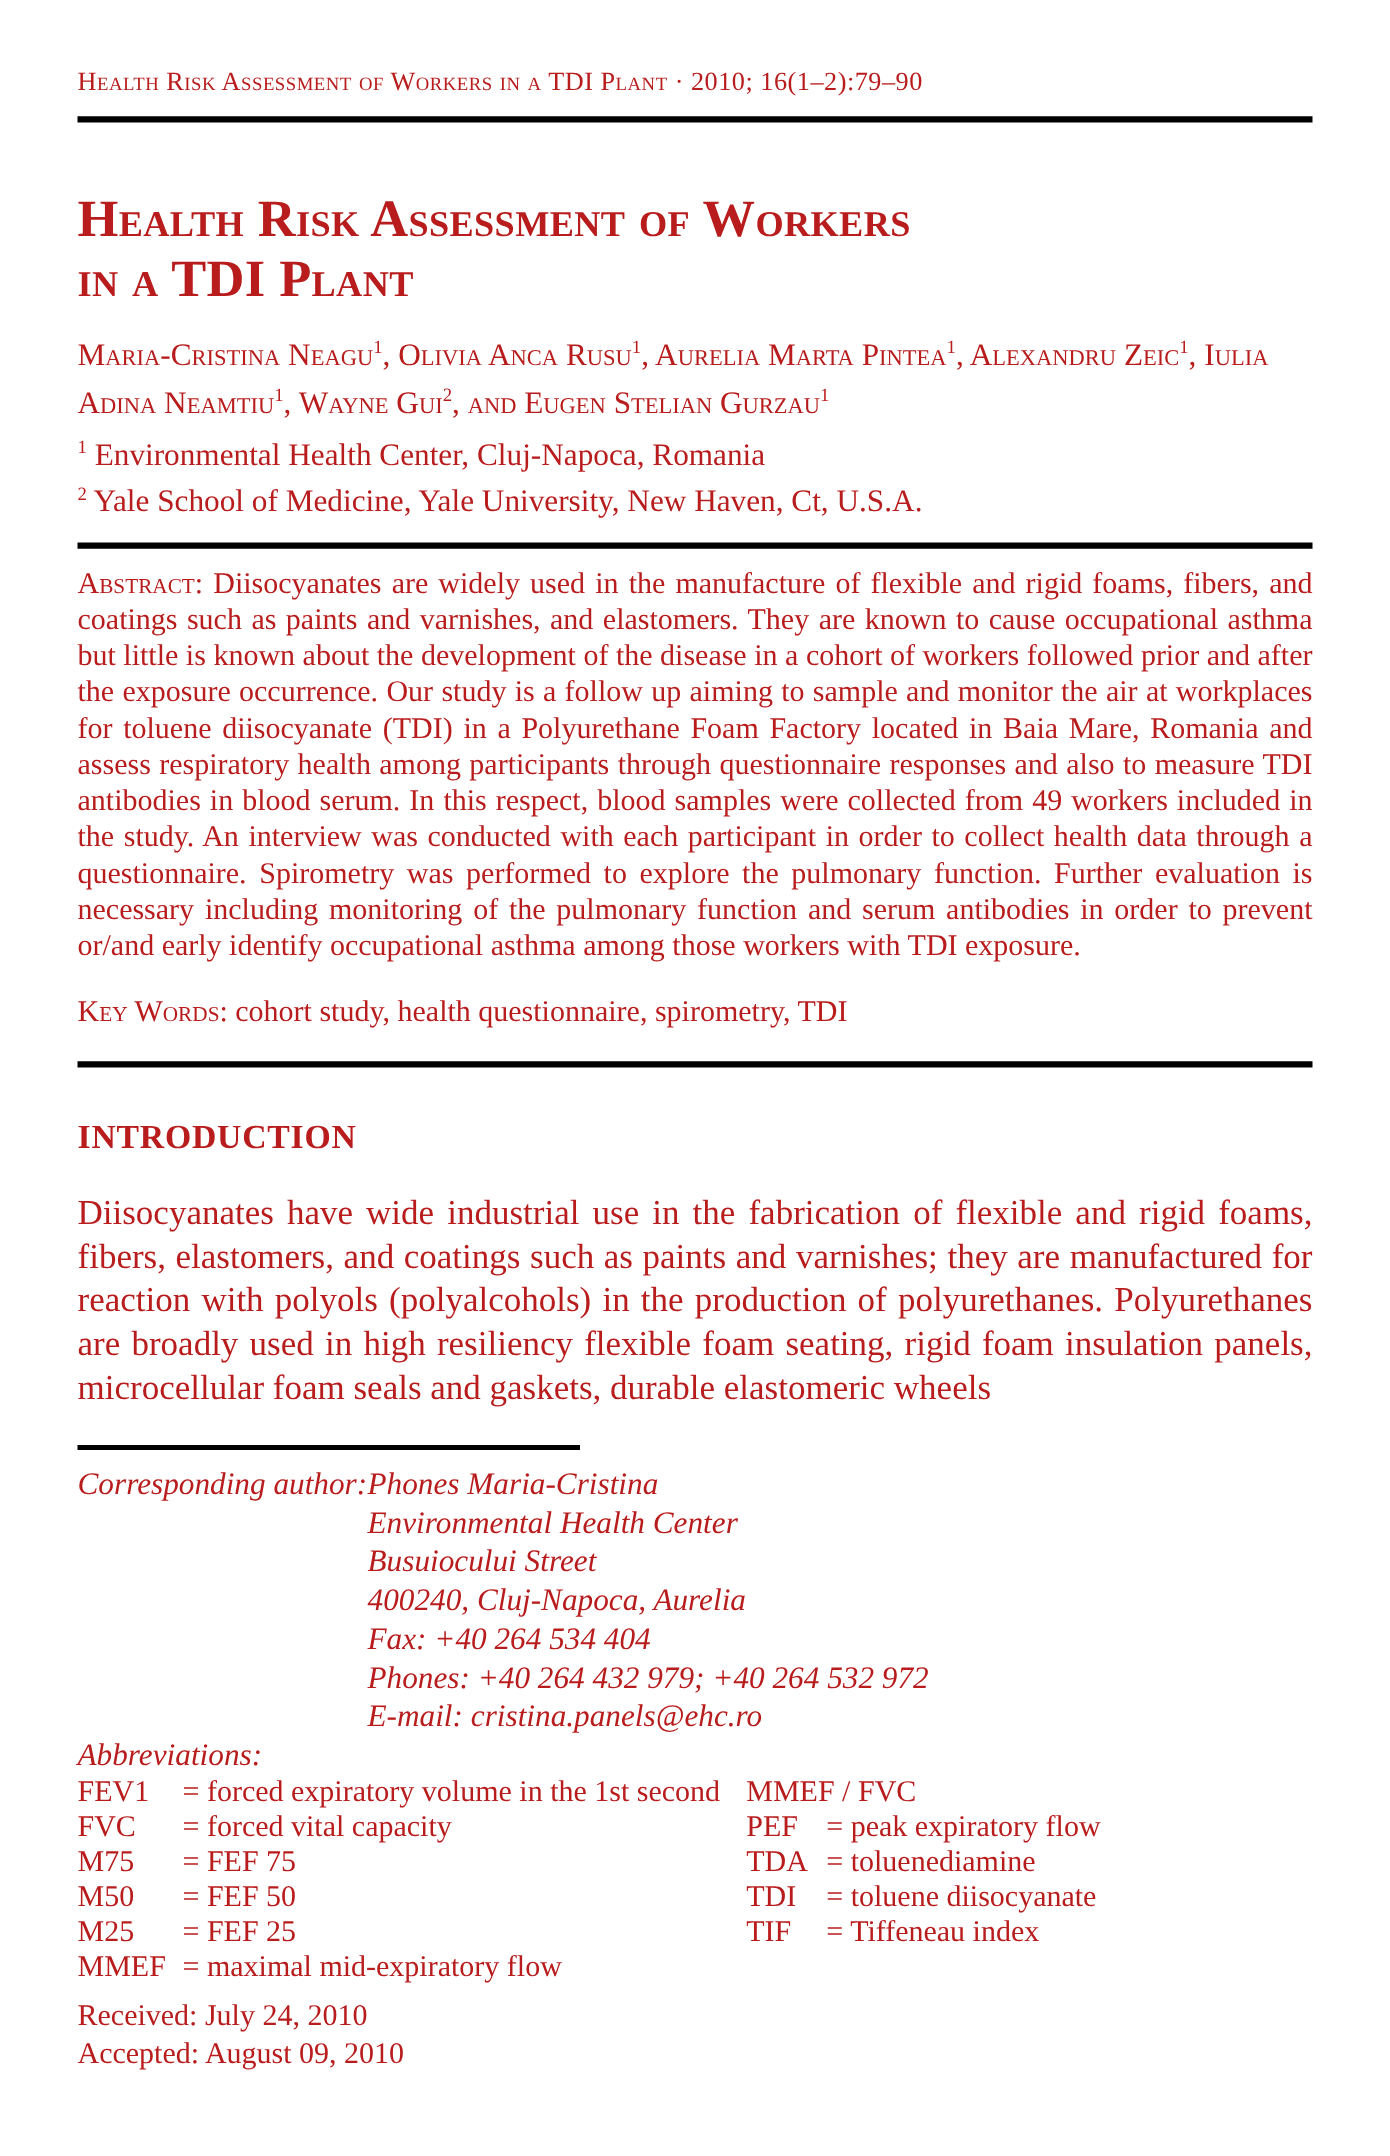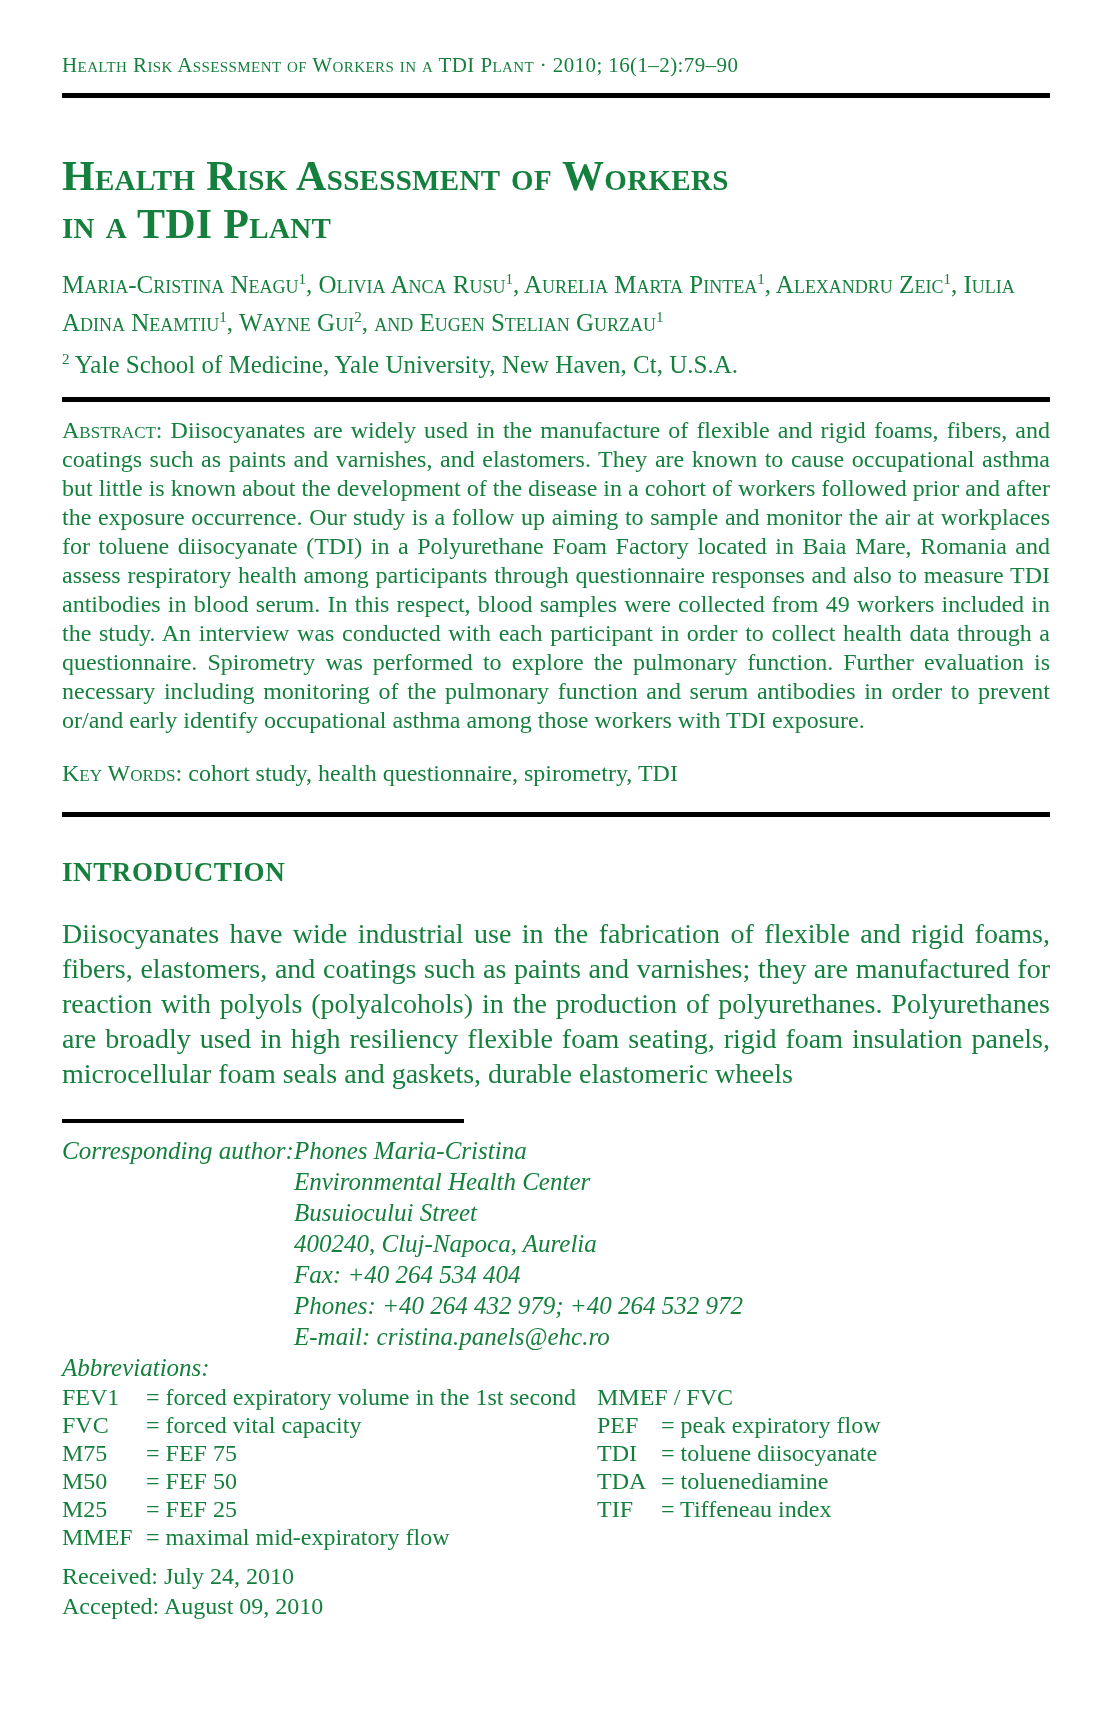--- a/index.html
+++ b/index.html
@@ -1,18 +1,18 @@
 <!DOCTYPE html>
 <html><head>
 <meta charset="utf-8">
 <style>
   html,body{margin:0;padding:0;background:#ffffff;}
   .page{
     width:1112px;height:1725px;box-sizing:border-box;
-    padding:50px 62px 0 62px;background:#fff;color:#15803d;
+    padding:50px 62px 0 62px;background:#fff;color:#b91c1c;
     font-family:"Liberation Serif","DejaVu Serif",serif;
     overflow:hidden;position:relative;
   }
   .running-head{font-size:21px;line-height:30px;font-variant:small-caps;letter-spacing:0.4px;white-space:nowrap;}
   .rule{background:#000;}
   .rule-header{height:5px;margin-top:13px;}
   .title{font-size:42px;font-weight:bold;font-variant:small-caps;line-height:48px;margin:54px 0 0 0;letter-spacing:0.3px;}
   .authors{margin-top:18px;font-size:25px;line-height:38px;font-variant:small-caps;}
   sup{font-size:60%;vertical-align:super;line-height:0;}
   .affiliations{margin-top:4px;font-size:25px;line-height:37px;}
@@ -43,20 +43,21 @@
   <div class="running-head">Health Risk Assessment of Workers in a TDI Plant · 2010; 16(1–2):79–90</div>
   <div class="rule rule-header"></div>
 
   <h1 class="title"><span>Health Risk Assessment of Workers</span><br><span>in a TDI Plant</span></h1>
 
   <div class="authors">
     <span><span>Maria-Cristina Neagu</span><sup>1</sup><span>, </span></span><span><span>Olivia Anca Rusu</span><sup>1</sup><span>, </span></span><span><span>Aurelia Marta Pintea</span><sup>1</sup><span>, </span></span><span><span>Alexandru Zeic</span><sup>1</sup><span>, </span></span><span><span>Iulia Adina Neamtiu</span><sup>1</sup><span>, </span></span><span><span>Wayne Gui</span><sup>2</sup><span>, and </span></span><span><span>Eugen Stelian Gurzau</span><sup>1</sup></span>
   </div>
 
   <div class="affiliations">
+    <div><sup>1</sup><span> Environmental Health Center, Cluj-Napoca, Romania</span></div>
     <div><sup>2</sup><span> Yale School of Medicine, Yale University, New Haven, Ct, U.S.A.</span></div>
   </div>
 
   <div class="rule rule-abstract-top"></div>
 
   <p class="abstract"><span class="sc">Abstract:</span><span> Diisocyanates are widely used in the manufacture of flexible and rigid foams, fibers, and coatings such as paints and varnishes, and elastomers. They are known to cause occupational asthma but little is known about the development of the disease in a cohort of workers followed prior and after the exposure occurrence. Our study is a follow up aiming to sample and monitor the air at workplaces for toluene diisocyanate (TDI) in a Polyurethane Foam Factory located in Baia Mare, Romania and assess respiratory health among participants through questionnaire responses and also to measure TDI antibodies in blood serum. In this respect, blood samples were collected from 49 workers included in the study. An interview was conducted with each participant in order to collect health data through a questionnaire. Spirometry was performed to explore the pulmonary function. Further evaluation is necessary including monitoring of the pulmonary function and serum antibodies in order to prevent or/and early identify occupational asthma among those workers with TDI exposure.</span></p>
 
   <p class="keywords"><span class="sc">Key Words:</span><span> cohort study, health questionnaire, spirometry, TDI</span></p>
 
   <div class="rule rule-abstract-bottom"></div>
@@ -87,22 +88,22 @@
         <div class="abbr-row"><span class="abbr">FEV1</span><span>= forced expiratory volume in the 1st second</span></div>
         <div class="abbr-row"><span class="abbr">FVC</span><span>= forced vital capacity</span></div>
         <div class="abbr-row"><span class="abbr">M75</span><span>= FEF 75</span></div>
         <div class="abbr-row"><span class="abbr">M50</span><span>= FEF 50</span></div>
         <div class="abbr-row"><span class="abbr">M25</span><span>= FEF 25</span></div>
         <div class="abbr-row"><span class="abbr">MMEF</span><span>= maximal mid-expiratory flow</span></div>
       </div>
       <div class="abbr-col-right">
         <div class="abbr-row"><span class="abbr-r">MMEF / FVC</span><span></span></div>
         <div class="abbr-row"><span class="abbr-r">PEF</span><span>= peak expiratory flow</span></div>
+        <div class="abbr-row"><span class="abbr-r">TDA</span><span>= toluenediamine</span></div>
         <div class="abbr-row"><span class="abbr-r">TDI</span><span>= toluene diisocyanate</span></div>
-        <div class="abbr-row"><span class="abbr-r">TDA</span><span>= toluenediamine</span></div>
         <div class="abbr-row"><span class="abbr-r">TIF</span><span>= Tiffeneau index</span></div>
       </div>
     </div>
   </div>
 
   <div class="received-block">
     <div>Received: July 24, 2010</div>
     <div>Accepted: August 09, 2010</div>
   </div>
 

